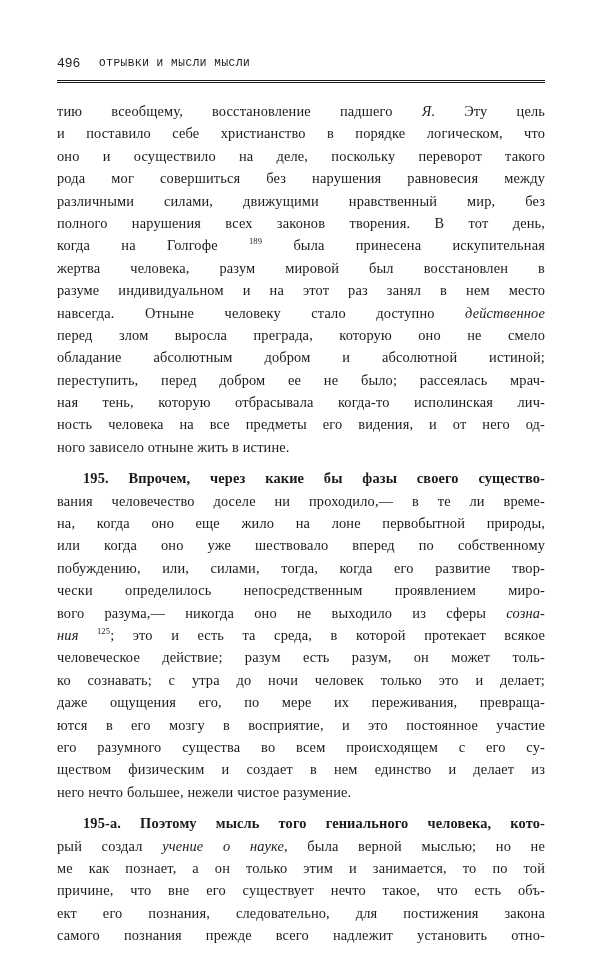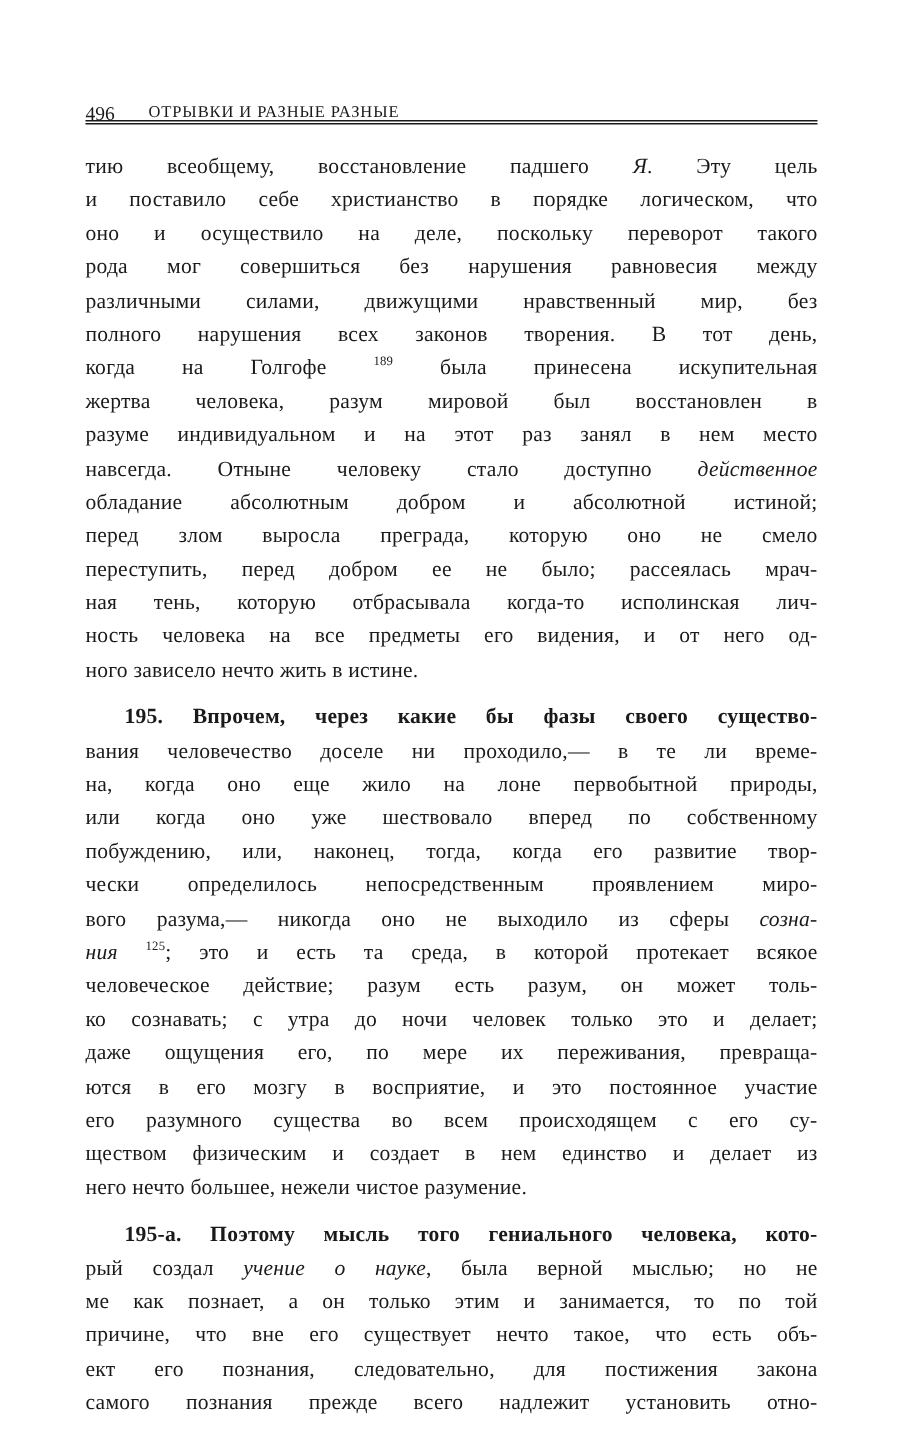--- a/index.html
+++ b/index.html
@@ -1,68 +1,68 @@
 <!DOCTYPE html>
 <html><head>
 <meta charset="utf-8">
 <style>
   html, body { margin: 0; padding: 0; background: #ffffff; }
   body { width: 600px; height: 963px; position: relative; overflow: hidden; }
   .page { position: absolute; left: 57px; top: 0; width: 488px; color: #1a1a1a;
           font-family: "DejaVu Serif", "Liberation Serif", serif; }
-  .header { position: absolute; top: 68px; left: 0; width: 488px; height: 16px;
-            font-family: Liberation Serif, serif; }
+  .header { position: absolute; top: 56px; left: 0; width: 488px; height: 16px;
+            font-family: Liberation Mono, monospace; }
   .page-number { position: absolute; left: 0; top: 0; font-size: 13px; }
   .running-title { position: absolute; left: 42px; top: 1px; font-size: 11px; letter-spacing: 0.6px; }
   .rule { position: absolute; left: 0; top: 80px; width: 488px; height: 3px; border-top: 1.5px solid #1a1a1a; border-bottom: 1px solid #1a1a1a; box-sizing: border-box; }
   .body-text { position: absolute; top: 100px; left: 0; width: 488px; }
   .line { height: 22.4px; line-height: 22.4px; font-size: 14.4px; white-space: nowrap;
           text-align: justify; text-align-last: justify; font-family: "Liberation Serif", serif; letter-spacing: 0.15px; }
   .line.last { text-align-last: left; }
   .line.indent { padding-left: 26px; font-weight: bold; }
   .para-gap { height: 9px; }
   em { font-style: italic; }
   sup { font-size: 8.5px; line-height: 0; vertical-align: 6px; }
 </style>
 </head>
 <body>
 
 <div class="page">
   <div class="header">
     <span class="page-number">496</span>
-    <span class="running-title">ОТРЫВКИ И РАЗНЫЕ РАЗНЫЕ</span>
+    <span class="running-title">ОТРЫВКИ И МЫСЛИ МЫСЛИ</span>
   </div>
   <div class="rule"></div>
 
   <div class="body-text">
     <div>
         <div class="line">тию всеобщему, восстановление падшего <em>Я</em>. Эту цель</div>
         <div class="line">и поставило себе христианство в порядке логическом, что</div>
         <div class="line">оно и осуществило на деле, поскольку переворот такого</div>
         <div class="line">рода мог совершиться без нарушения равновесия между</div>
         <div class="line">различными силами, движущими нравственный мир, без</div>
         <div class="line">полного нарушения всех законов творения. В тот день,</div>
         <div class="line">когда на Голгофе <sup>189</sup> была принесена искупительная</div>
         <div class="line">жертва человека, разум мировой был восстановлен в</div>
         <div class="line">разуме индивидуальном и на этот раз занял в нем место</div>
         <div class="line">навсегда. Отныне человеку стало доступно <em>действенное</em></div>
+        <div class="line">перед злом выросла преграда, которую оно не смело</div>
         <div class="line">обладание абсолютным добром и абсолютной истиной;</div>
-        <div class="line">перед злом выросла преграда, которую оно не смело</div>
         <div class="line">переступить, перед добром ее не было; рассеялась мрач-</div>
         <div class="line">ная тень, которую отбрасывала когда-то исполинская лич-</div>
         <div class="line">ность человека на все предметы его видения, и от него од-</div>
-        <div class="line last">ного зависело нечто жить в истине.</div>
+        <div class="line last">ного зависело отныне жить в истине.</div>
       </div>
     <div class="para-gap"></div>
     <div>
         <div class="line indent">195. Впрочем, через какие бы фазы своего существо-</div>
         <div class="line">вания человечество доселе ни проходило,— в те ли време-</div>
         <div class="line">на, когда оно еще жило на лоне первобытной природы,</div>
         <div class="line">или когда оно уже шествовало вперед по собственному</div>
-        <div class="line">побуждению, или, наконец, тогда, когда его развитие твор-</div>
+        <div class="line">побуждению, или, силами, тогда, когда его развитие твор-</div>
         <div class="line">чески определилось непосредственным проявлением миро-</div>
         <div class="line">вого разума,— никогда оно не выходило из сферы <em>созна-</em></div>
         <div class="line"><em>ния</em> <sup>125</sup>; это и есть та среда, в которой протекает всякое</div>
         <div class="line">человеческое действие; разум есть разум, он может толь-</div>
         <div class="line">ко сознавать; с утра до ночи человек только это и делает;</div>
         <div class="line">даже ощущения его, по мере их переживания, превраща-</div>
         <div class="line">ются в его мозгу в восприятие, и это постоянное участие</div>
         <div class="line">его разумного существа во всем происходящем с его су-</div>
         <div class="line">ществом физическим и создает в нем единство и делает из</div>
         <div class="line last">него нечто большее, нежели чистое разумение.</div>

